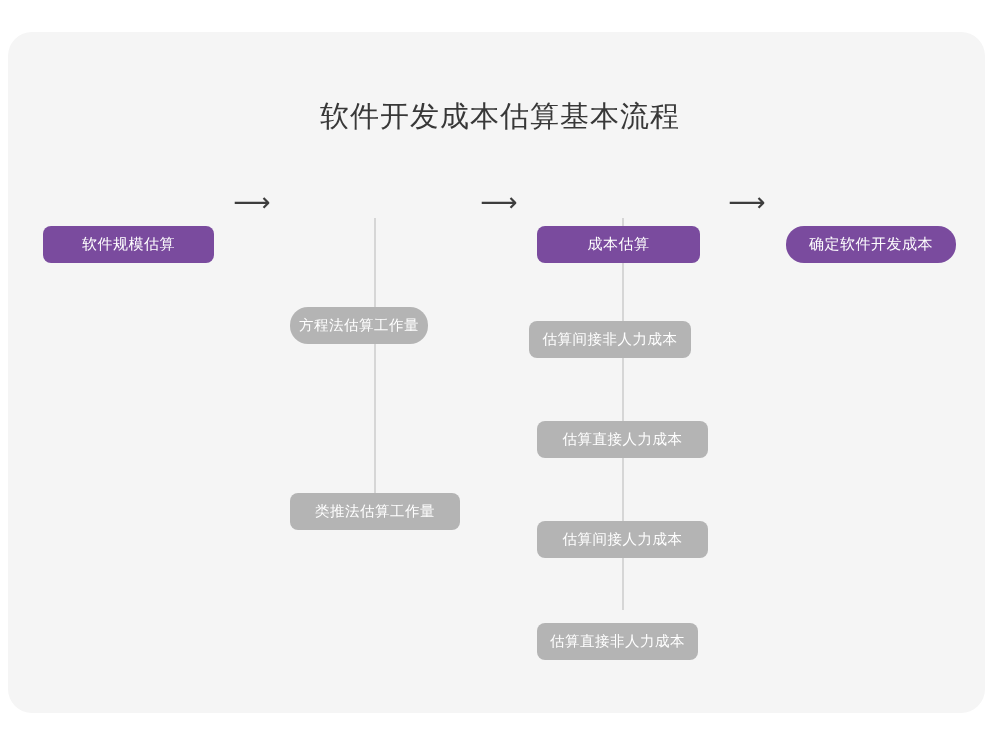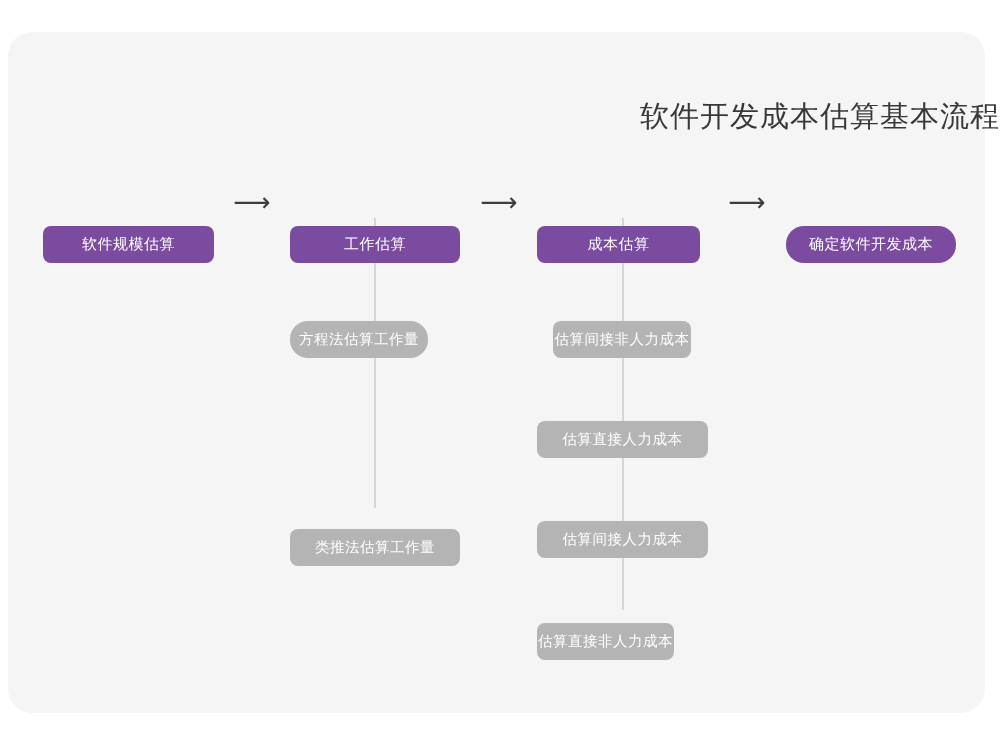--- a/index.html
+++ b/index.html
@@ -31,21 +31,21 @@
     background: #f5f5f5;
     border-radius: 24px;
   }
 
   
   #page-title {
     position: absolute;
     left: 0;
     top: 96px;
     width: 1000px;
-    text-align: right;
+    text-align: center;
     font-size: 29px;
     line-height: 40px;
     color: #383838;
     letter-spacing: 1px;
     white-space: nowrap;
   }
 
   
   .node {
     position: absolute;
@@ -98,36 +98,35 @@
 
   <div id="page-title">软件开发成本估算基本流程</div>
 
   <div class="connector" style="left:374px; top:218px; height:290px;"></div>
   <div class="connector" style="left:622px; top:218px; height:392px;"></div>
 
   <div class="node primary" style="left:43px; top:183px; width:171px;">软件规模估算</div>
 
   <div class="arrow" style="left:225px; top:187px;">⟶</div>
 
-  <div class="node primary" style="left:290px; top:183px; width:170px;">工作估算</div>
 
   <div class="arrow" style="left:472px; top:187px;">⟶</div>
 
   <div class="node primary" style="left:537px; top:183px; width:163px;">成本估算</div>
 
   <div class="arrow" style="left:720px; top:187px;">⟶</div>
 
   <div class="node primary" style="left:786px; top:183px; width:170px;border-radius:18px;">确定软件开发成本</div>
 
-  <div class="node secondary" style="left:290px; top:278px; width:138px;border-radius:18px;">方程法估算工作量</div>
+  <div class="node secondary" style="left:290px; top:264px; width:138px;border-radius:18px;">方程法估算工作量</div>
 
 
-  <div class="node secondary" style="left:290px; top:486px; width:170px;">类推法估算工作量</div>
+  <div class="node secondary" style="left:290px; top:450px; width:170px;">类推法估算工作量</div>
 
-  <div class="node secondary" style="left:553px; top:278px; width:138px;">估算间接非人力成本</div>
+  <div class="node secondary" style="left:529px; top:278px; width:162px;">估算间接非人力成本</div>
 
   <div class="node secondary" style="left:537px; top:378px; width:171px;">估算直接人力成本</div>
 
   <div class="node secondary" style="left:537px; top:478px; width:171px;">估算间接人力成本</div>
 
-  <div class="node secondary" style="left:537px; top:580px; width:137px;">估算直接非人力成本</div>
+  <div class="node secondary" style="left:537px; top:580px; width:161px;">估算直接非人力成本</div>
 
 </div>
 
 </body></html>

